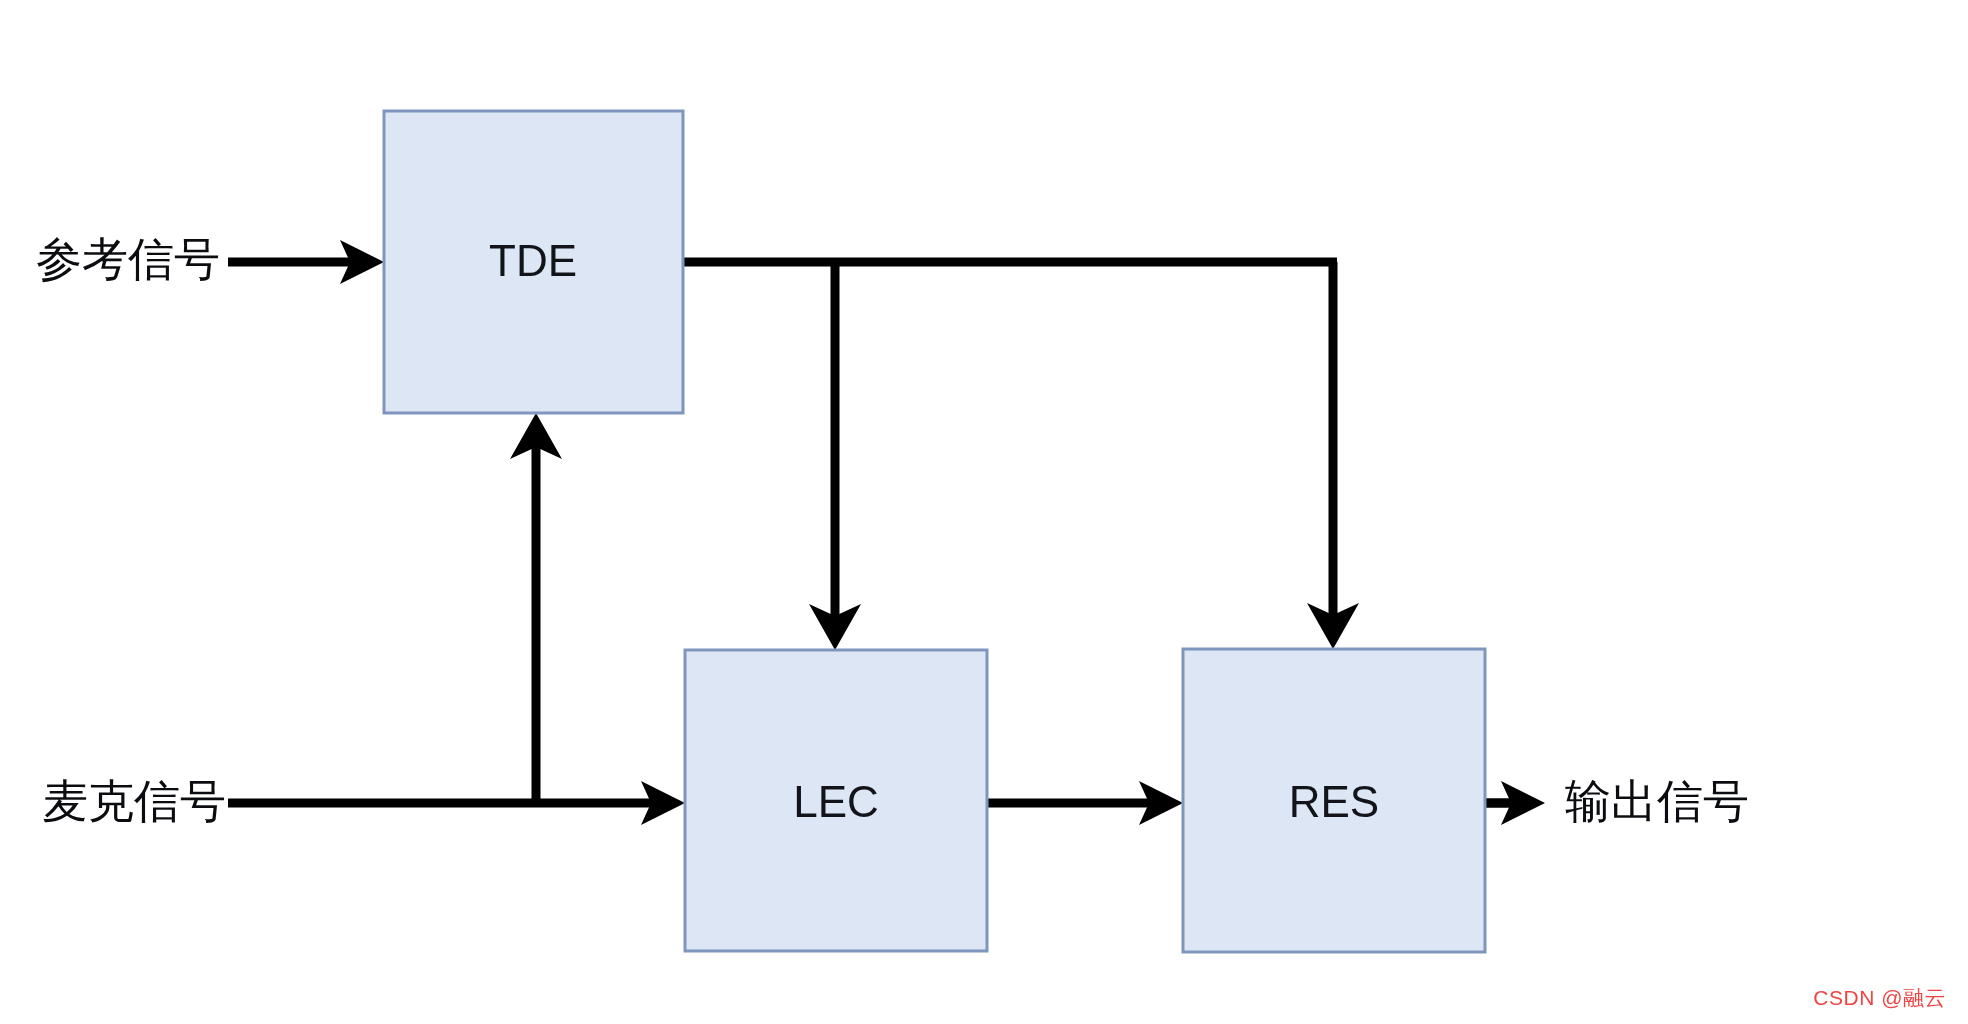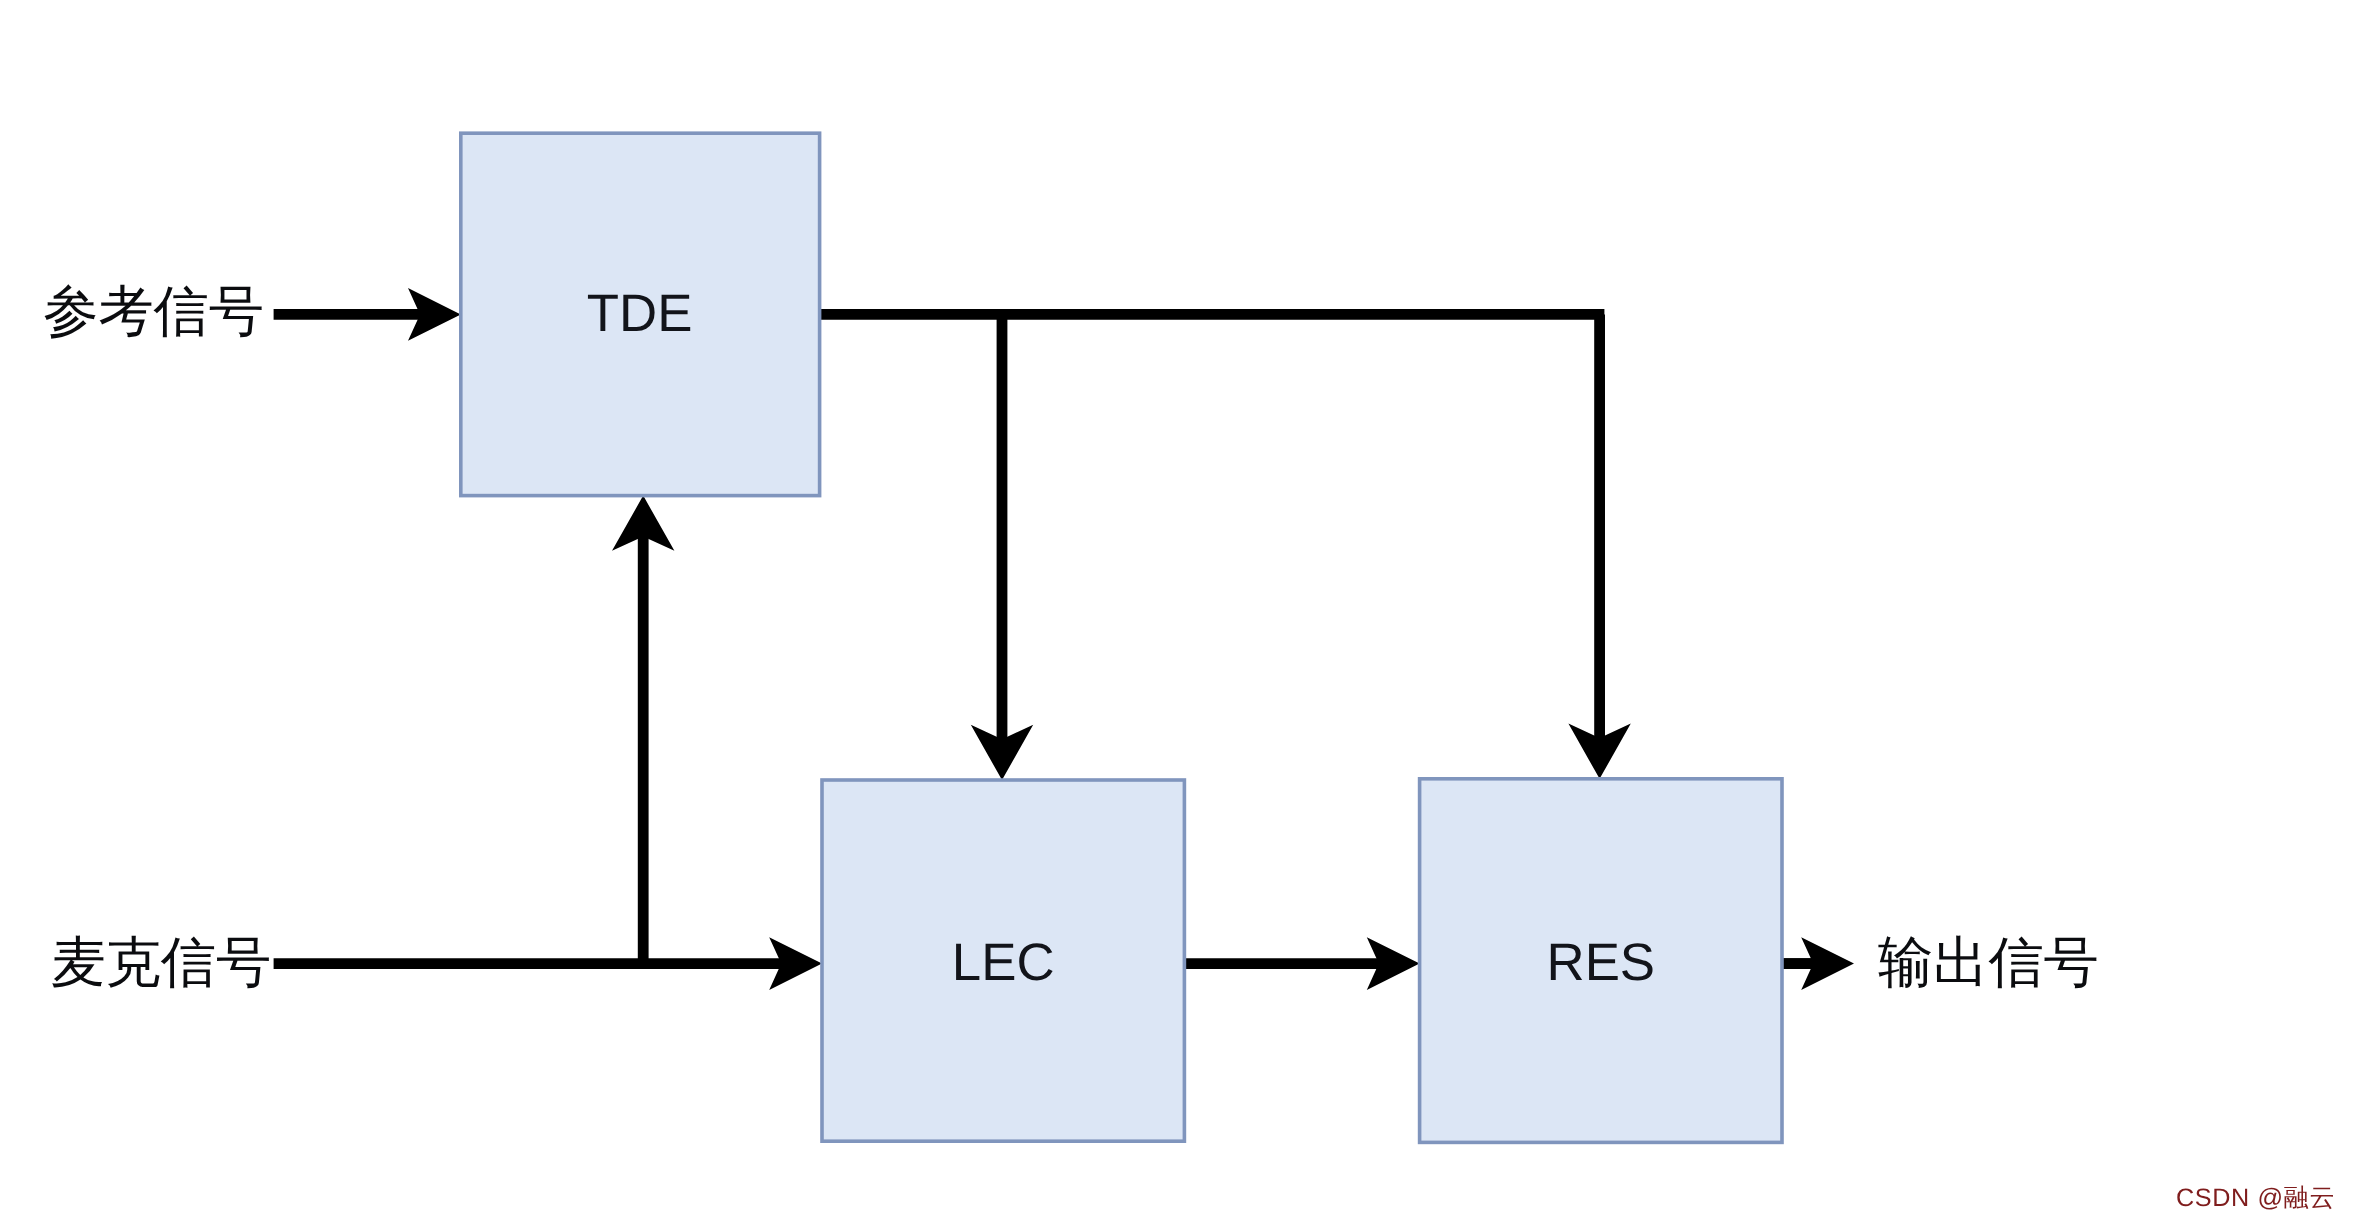--- a/index.html
+++ b/index.html
@@ -56,21 +56,21 @@
   }
   .io-label.left {
     text-anchor: start;
   }
   .watermark {
     position: absolute;
     right: 22px;
     bottom: 12px;
     font-family: "Liberation Sans", "DejaVu Sans", sans-serif;
     font-size: 21px;
-    color: #7f1d1d;
+    color: #ef4444;
     letter-spacing: 0.5px;
     white-space: nowrap;
   }
 </style>
 </head>
 <body>
 
 <div id="diagram-root">
 
   <svg id="flow-svg" viewBox="0 0 1968 1024">

